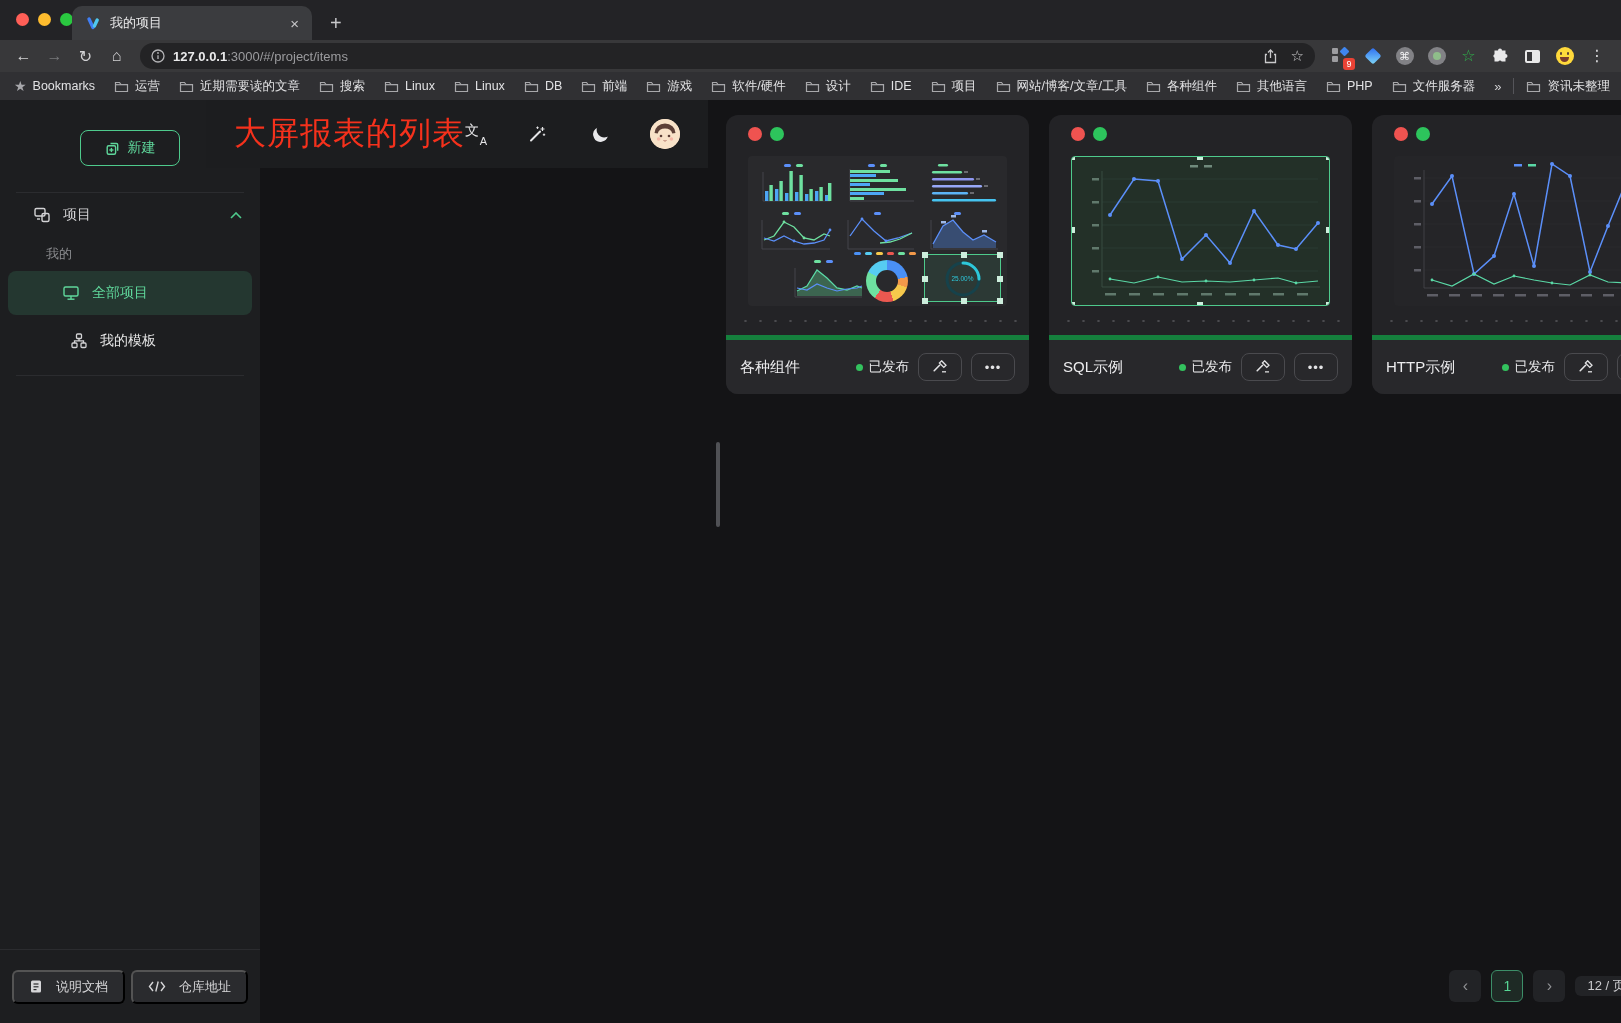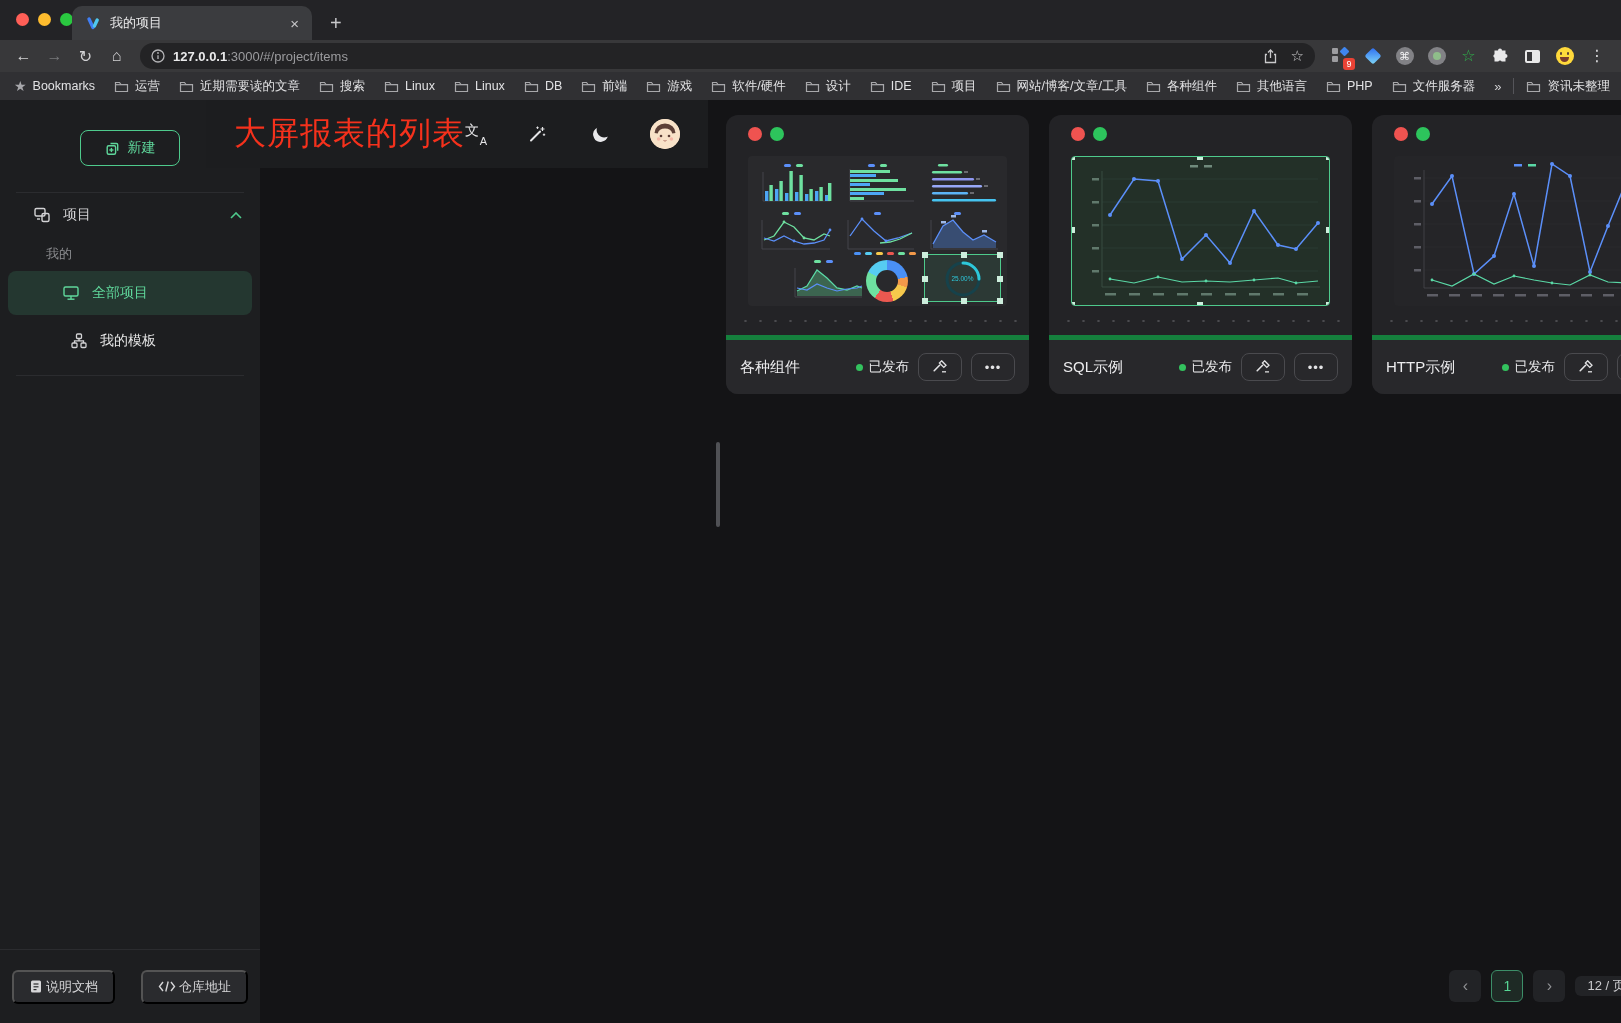--- a/index.html
+++ b/index.html
@@ -66,21 +66,21 @@
   .srow { height:44px; display:flex; align-items:center; padding:0 18px 0 33px; color:#d3d3d5; font-size:14px; gap:12px; }
   .srow .chev { margin-left:auto; display:flex; }
   .sgroup { padding:8px 0 6px 46px; color:#8b8c8f; font-size:13px; }
   .spill { margin:2px 8px; height:44px; border-radius:8px; background:#243730; display:flex; align-items:center;
     padding-left:54px; gap:12px; color:#5fd79b; font-size:14px; }
   .ssub { height:44px; display:flex; align-items:center; padding-left:62px; gap:12px; color:#e5e5e5; font-size:14px; margin:2px 8px; }
   .sb-sp { flex:1; }
   .sb-bottom { border-top:1px solid #2b2c2f; height:74px; display:flex; align-items:center; padding:0 12px;
     justify-content:space-between; }
   .sb-btn { height:34px; background:#2a2b2e; border-radius:6px; color:#d6d6d8; font-size:13px;
-    display:flex; align-items:center; justify-content:center; gap:3px; padding:0 15px; }
+    display:flex; align-items:center; justify-content:center; gap:13px; padding:0 15px; }
 
   .main { flex:1; display:flex; flex-direction:row; background:#141416; min-width:0;justify-content:center; }
   .mheader { height:68px; background:#1c1d1f; display:flex; align-items:center; padding:0 28px; flex:none; }
   .mtitle { font-size:32px; color:#f5311c; letter-spacing:1px; white-space:nowrap; }
   .hicons { margin-left:auto; display:flex; align-items:center; gap:37px; }
   .hicon { color:#e5e5e7; display:flex; align-items:center; justify-content:center; width:26px; height:26px; }
   .trans { position:relative; width:22px; height:20px; }
   .trans .zh { position:absolute; left:0; top:-2px; font-size:14px; color:#e5e5e7; }
   .trans .en { position:absolute; right:0; bottom:-3px; font-size:11px; color:#e5e5e7; }
   .moon { width:15px; height:15px; border-radius:50%; box-shadow:inset 5px -3px 0 0 #e8e8ea; transform:rotate(-20deg); }

